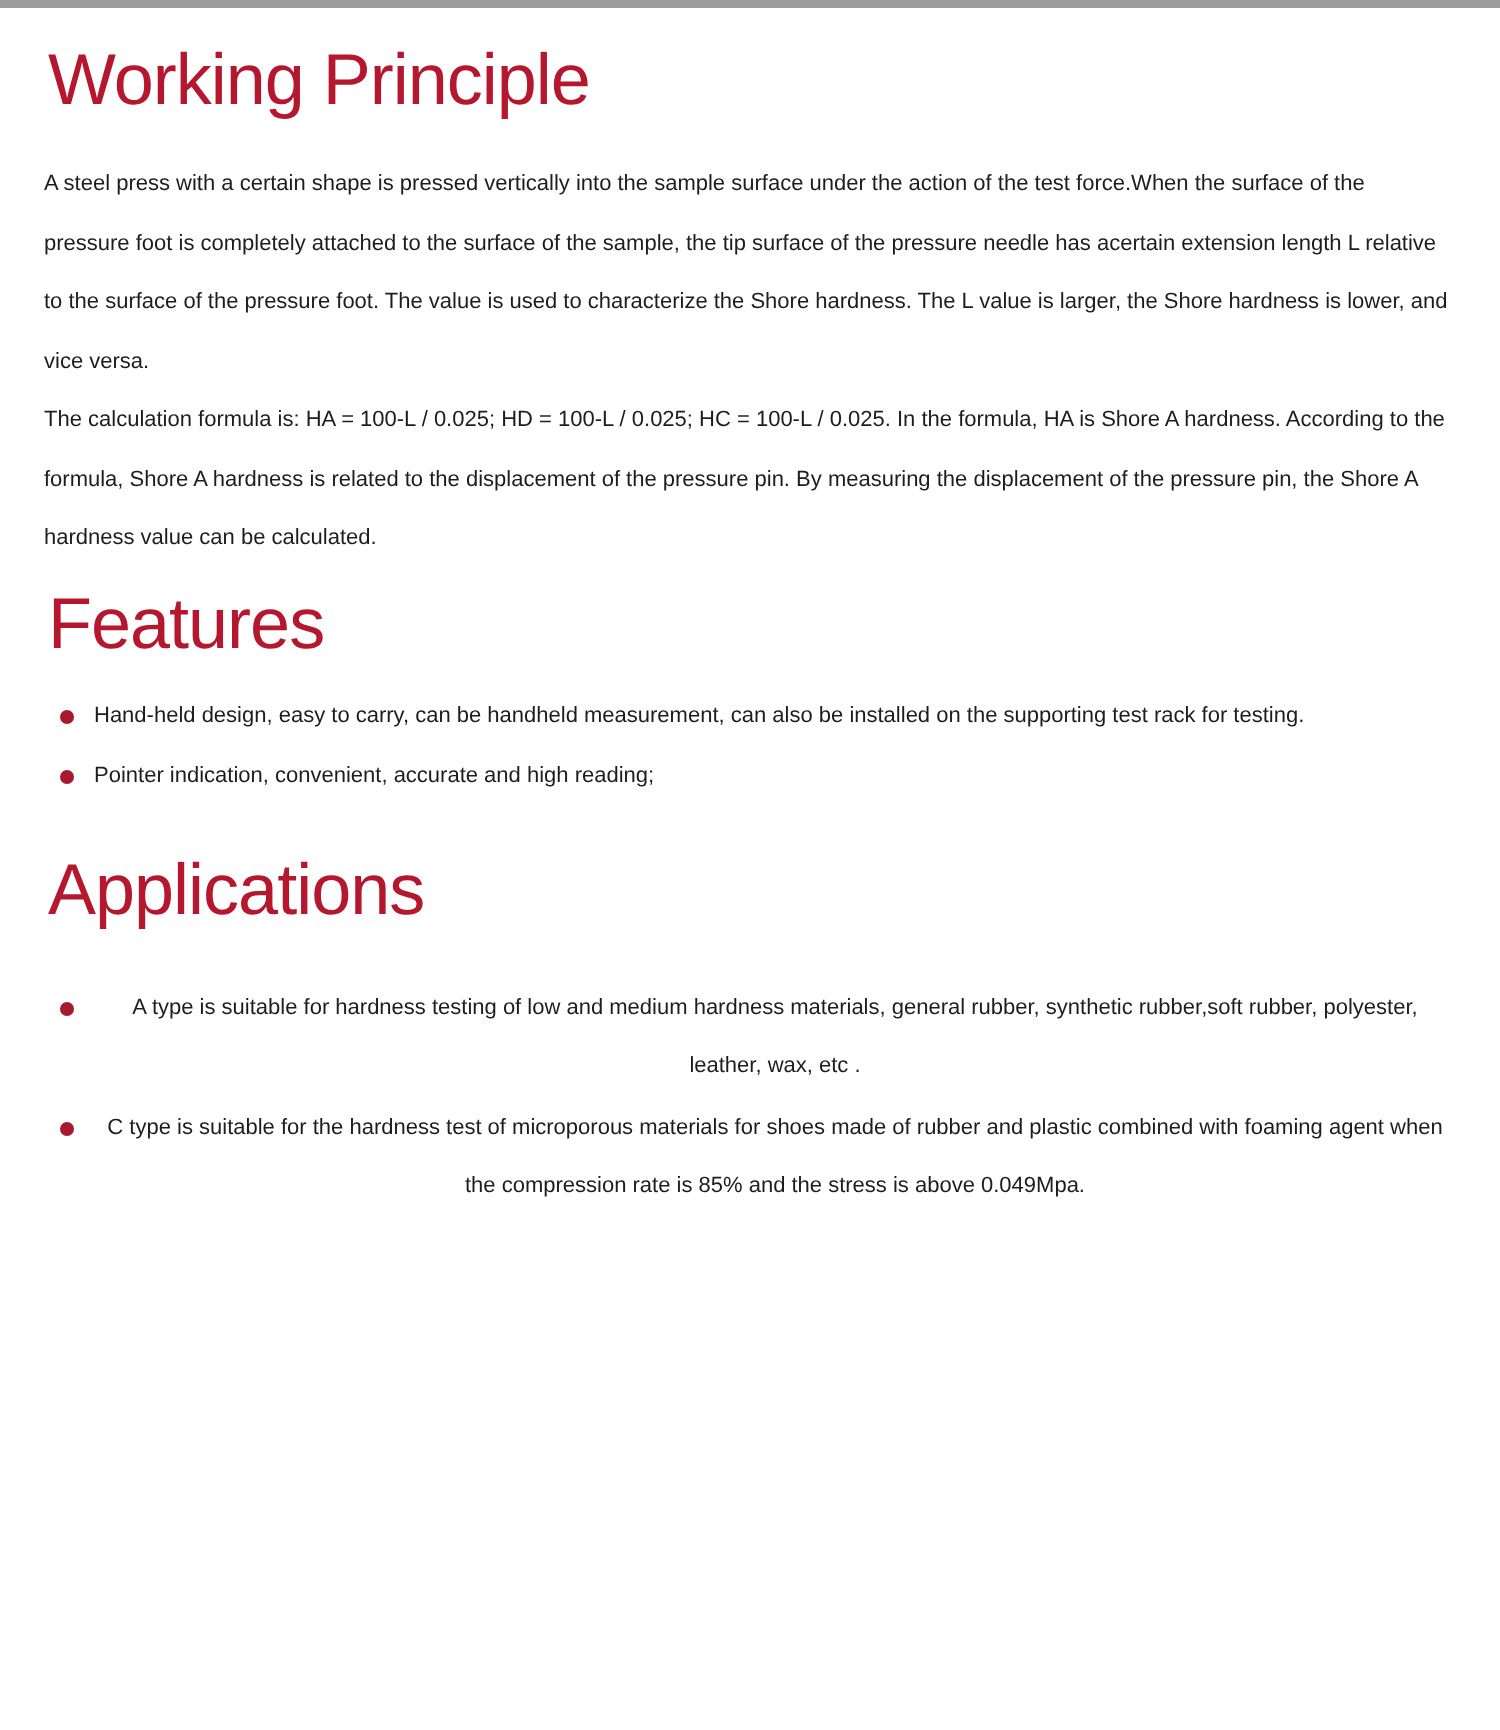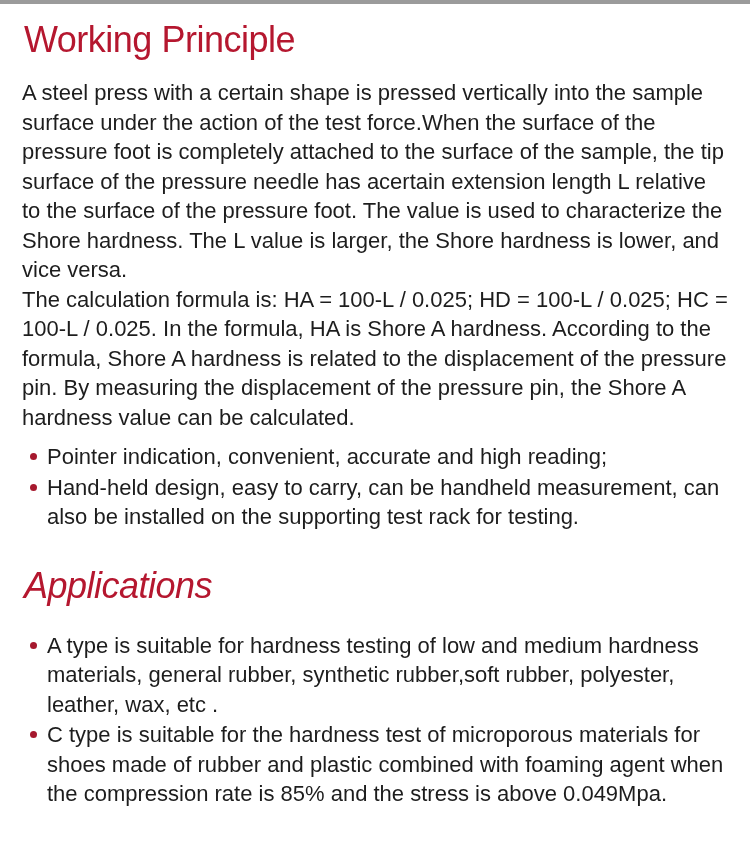--- a/index.html
+++ b/index.html
@@ -33,35 +33,35 @@
   h1.section-heading {
     font-size: 36px;
     line-height: 44px;
     font-weight: 400;
     letter-spacing: -0.5px;
     color: var(--accent-color);
     margin-left: 2px;
   }
   h1.heading-working { margin-top: 14px; }
   h1.heading-features { margin-top: 5px; }
-  h1.heading-applications { margin-top: 32px; font-style: italic; }
+  h1.heading-applications { margin-top: 19px; }
 
   .body-text {
-    font-size: 22px;
+    font-size: 11px;
     line-height: 29.5px;
     color: var(--text-color);
   }
   p.paragraph-first { margin-top: 16px; }
   p.paragraph-next  { margin-top: 0; }
 
   ul.bullet-list {
     list-style: none;
   }
   ul.features-list { margin-top: 10px; }
-  ul.applications-list { margin-top: 23px; }
+  ul.applications-list { margin-top: 23px; text-align: center; }
   ul.bullet-list li {
     display: flex;
     align-items: flex-start;
   }
   ul.bullet-list li + li { margin-top: 1px; }
   .dot {
     flex: 0 0 7px;
     width: 7px;
     height: 7px;
     border-radius: 50%;
@@ -77,29 +77,30 @@
   <div class="top-bar"></div>
 
   <div class="content">
 
     <h1 class="section-heading heading-working">Working Principle</h1>
 
     <p class="body-text paragraph-first">A steel press with a certain shape is pressed vertically into the sample surface under the action of the test force.When the surface of the pressure foot is completely attached to the surface of the sample, the tip surface of the pressure needle has acertain extension length L relative to the surface of the pressure foot. The value is used to characterize the Shore hardness. The L value is larger, the Shore hardness is lower, and vice versa.</p>
 
     <p class="body-text paragraph-next">The calculation formula is: HA = 100-L / 0.025; HD = 100-L / 0.025; HC = 100-L / 0.025. In the formula, HA is Shore A hardness. According to the formula, Shore A hardness is related to the displacement of the pressure pin. By measuring the displacement of the pressure pin, the Shore A hardness value can be calculated.</p>
 
+    <h1 class="section-heading heading-features">Features</h1>
 
     <ul class="bullet-list features-list body-text">
       <li>
         <span class="dot"></span>
-        <span class="li-text">Pointer indication, convenient, accurate and high reading;</span>
+        <span class="li-text">Hand-held design, easy to carry, can be handheld measurement, can also be installed on the supporting test rack for testing.</span>
       </li>
       <li>
         <span class="dot"></span>
-        <span class="li-text">Hand-held design, easy to carry, can be handheld measurement, can also be installed on the supporting test rack for testing.</span>
+        <span class="li-text">Pointer indication, convenient, accurate and high reading;</span>
       </li>
     </ul>
 
     <h1 class="section-heading heading-applications">Applications</h1>
 
     <ul class="bullet-list applications-list body-text">
       <li>
         <span class="dot"></span>
         <span class="li-text">A type is suitable for hardness testing of low and medium hardness materials, general rubber, synthetic rubber,soft rubber, polyester, leather, wax, etc .</span>
       </li>

